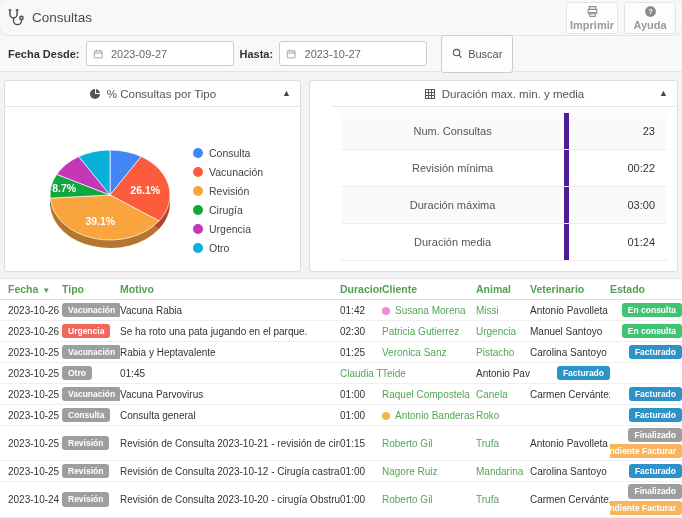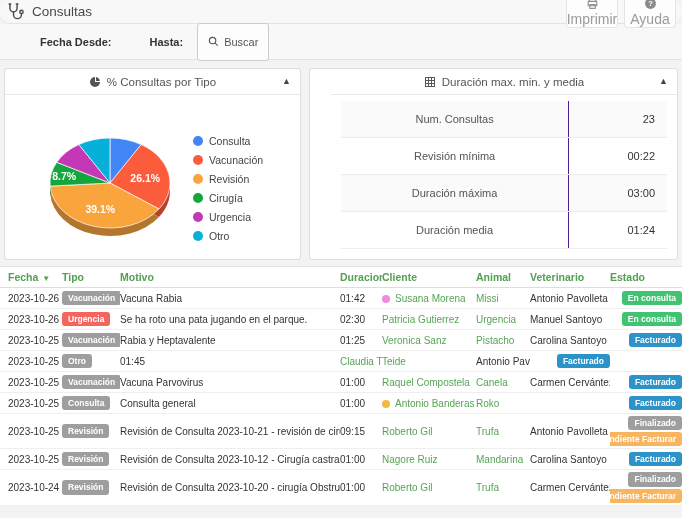--- a/index.html
+++ b/index.html
@@ -1,32 +1,32 @@
 <!DOCTYPE html>
 <html><head>
 <meta charset="utf-8">
 <style>
   * { margin:0; padding:0; box-sizing:border-box; }
   html,body { font-family:"Liberation Sans", sans-serif; }
   #app { width:682px; height:518px; background:#f3f3f3; overflow:hidden; position:relative; }
 
   
-  .topbar { height:24px; background:#f8f8f8; border-bottom:1px solid #e3e3e3;
+  .topbar { height:36px; background:#f8f8f8; border-bottom:1px solid #e3e3e3;
             display:flex; align-items:center; padding:0 6px;border-radius:10px; }
   .app-title { display:flex; align-items:center; gap:7px; color:#4a4a4a; font-size:13.5px; }
   .topbar-spacer { flex:1; }
   .top-btn { width:52px; height:32px; background:#fdfdfd; border:1px solid #e4e4e4; border-radius:3px;
              display:flex; flex-direction:column; align-items:center; justify-content:center; gap:1px;
              margin-left:6px; cursor:pointer; }
-  .top-btn .lbl { font-size:14px; color:#9a9a9a; }
+  .top-btn .lbl { font-size:11px; color:#9a9a9a;font-weight:bold; }
 
   
   .filterbar { height:36px; background:#f8f8f8; border-bottom:1px solid #e3e3e3;
                display:flex; align-items:center; padding:0 8px; gap:6px; }
-  .f-label { font-size:11px; font-weight:bold; color:#333;margin-left:32px; }
+  .f-label { font-size:11px; font-weight:bold; color:#333; }
   .input-wrap { display:flex; align-items:center; background:#fff; border:1px solid #ccc; border-radius:3px;
                 height:25px; width:148px; padding:0 6px; gap:8px; }
   .input-wrap input { border:none; outline:none; font-size:11px; color:#666; width:100%;
                       font-family:"Liberation Sans", sans-serif; background:transparent; }
   .search-btn { display:flex; align-items:center; gap:5px; background:#fdfdfd; border:1px solid #ccc;
                 border-radius:3px; height:38px; padding:0 10px; font-size:11px; color:#555;
                 margin-left:8px; cursor:pointer; }
 
   
   .panels { display:flex; gap:8px; padding:8px 4px 6px 4px; }
@@ -42,21 +42,21 @@
   .legend { position:absolute; left:188px; top:40px; }
   .legend-item { display:flex; align-items:center; gap:6px; margin-bottom:7px; cursor:pointer; }
   .legend-dot { width:10px; height:10px; border-radius:50%; }
   .legend-label { font-size:10.5px; color:#444; }
 
   
   .stats-table { margin:6px 10px 0 10px; }
   .stats-row { display:flex; height:37px; border-bottom:1px solid #ececec; }
   .stats-row:nth-child(odd) { background:#fafafa; }
   .stats-label { width:70%; display:flex; align-items:center; justify-content:center;
-                 font-size:11px; color:#555; border-right:1px solid #4c1d95; }
+                 font-size:11px; color:#555; border-right:5px solid #4c1d95; }
   .stats-value { flex:1; display:flex; align-items:center; justify-content:flex-end;
                  padding-right:12px; font-size:11px; color:#333; }
 
   
   .table-section { background:#fff; border-top:1px solid #e3e3e3; }
   .trow { display:grid; grid-template-columns:54px 58px 220px 42px 94px 54px 80px 1fr;
           padding-left:8px; align-items:center; border-bottom:1px solid #efefef; min-height:21px; }
   .thead { border-bottom:1px solid #ddd; min-height:21px; }
   .thead .hcell { font-size:10.5px; font-weight:bold; color:#53a053; }
   .sort-caret { font-size:8px; color:#53a053; margin-left:4px; }
@@ -99,21 +99,35 @@
       <svg class="icon" width="13" height="13" viewBox="0 0 24 24">
         <circle cx="12" cy="12" r="10" fill="#8a8a8a"></circle>
         <text x="12" y="17" text-anchor="middle" font-size="14" font-weight="bold" fill="#fff" font-family="Liberation Sans, sans-serif">?</text>
       </svg>
       <span class="lbl">Ayuda</span>
     </div>
   </div>
 
   <div class="filterbar">
     <span class="f-label">Fecha Desde:</span>
+    <div class="input-wrap">
+      <svg class="icon" width="12" height="12" viewBox="0 0 24 24" fill="none" stroke="#999" stroke-width="2">
+        <rect x="3" y="5" width="18" height="16" rx="1"></rect>
+          <path d="M3 10 h18 M8 2 v5 M16 2 v5"></path>
+      </svg>
+      <input type="text" value="2023-09-27" style="">
+    </div>
     <span class="f-label" style="">Hasta:</span>
+    <div class="input-wrap">
+      <svg class="icon" width="12" height="12" viewBox="0 0 24 24" fill="none" stroke="#999" stroke-width="2">
+        <rect x="3" y="5" width="18" height="16" rx="1"></rect>
+          <path d="M3 10 h18 M8 2 v5 M16 2 v5"></path>
+      </svg>
+      <input type="text" value="2023-10-27" style="">
+    </div>
     <div class="search-btn">
       <svg class="icon" width="11" height="11" viewBox="0 0 24 24" fill="none" stroke="#555" stroke-width="2.4">
         <circle cx="10" cy="10" r="7"></circle>
           <path d="M15.5 15.5 L21 21"></path>
       </svg>
       <span>Buscar</span>
     </div>
   </div>
 
   <div class="panels">
@@ -283,21 +297,21 @@
     <div class="cell green">Roko</div>
     <div class="cell"></div>
     <div class="cell estado-cell">
             <span class="badge bg-blue">Facturado</span>
           </div>
         </div>
         <div class="trow">
     <div class="cell">2023-10-25</div>
     <div class="cell"><span class="badge bg-gray">Revisión</span></div>
     <div class="cell">Revisión de Consulta 2023-10-21 - revisión de cirugía</div>
-    <div class="cell">09:15</div>
+    <div class="cell">01:15</div>
     <div class="cell green">Roberto Gil</div>
     <div class="cell green">Trufa</div>
     <div class="cell">Antonio Pavolleta</div>
     <div class="cell estado-cell">
             <span class="badge bg-gray">Finalizado</span>
             <span class="badge bg-orange">Pendiente Facturar</span>
           </div>
         </div>
         <div class="trow">
     <div class="cell">2023-10-25</div>

